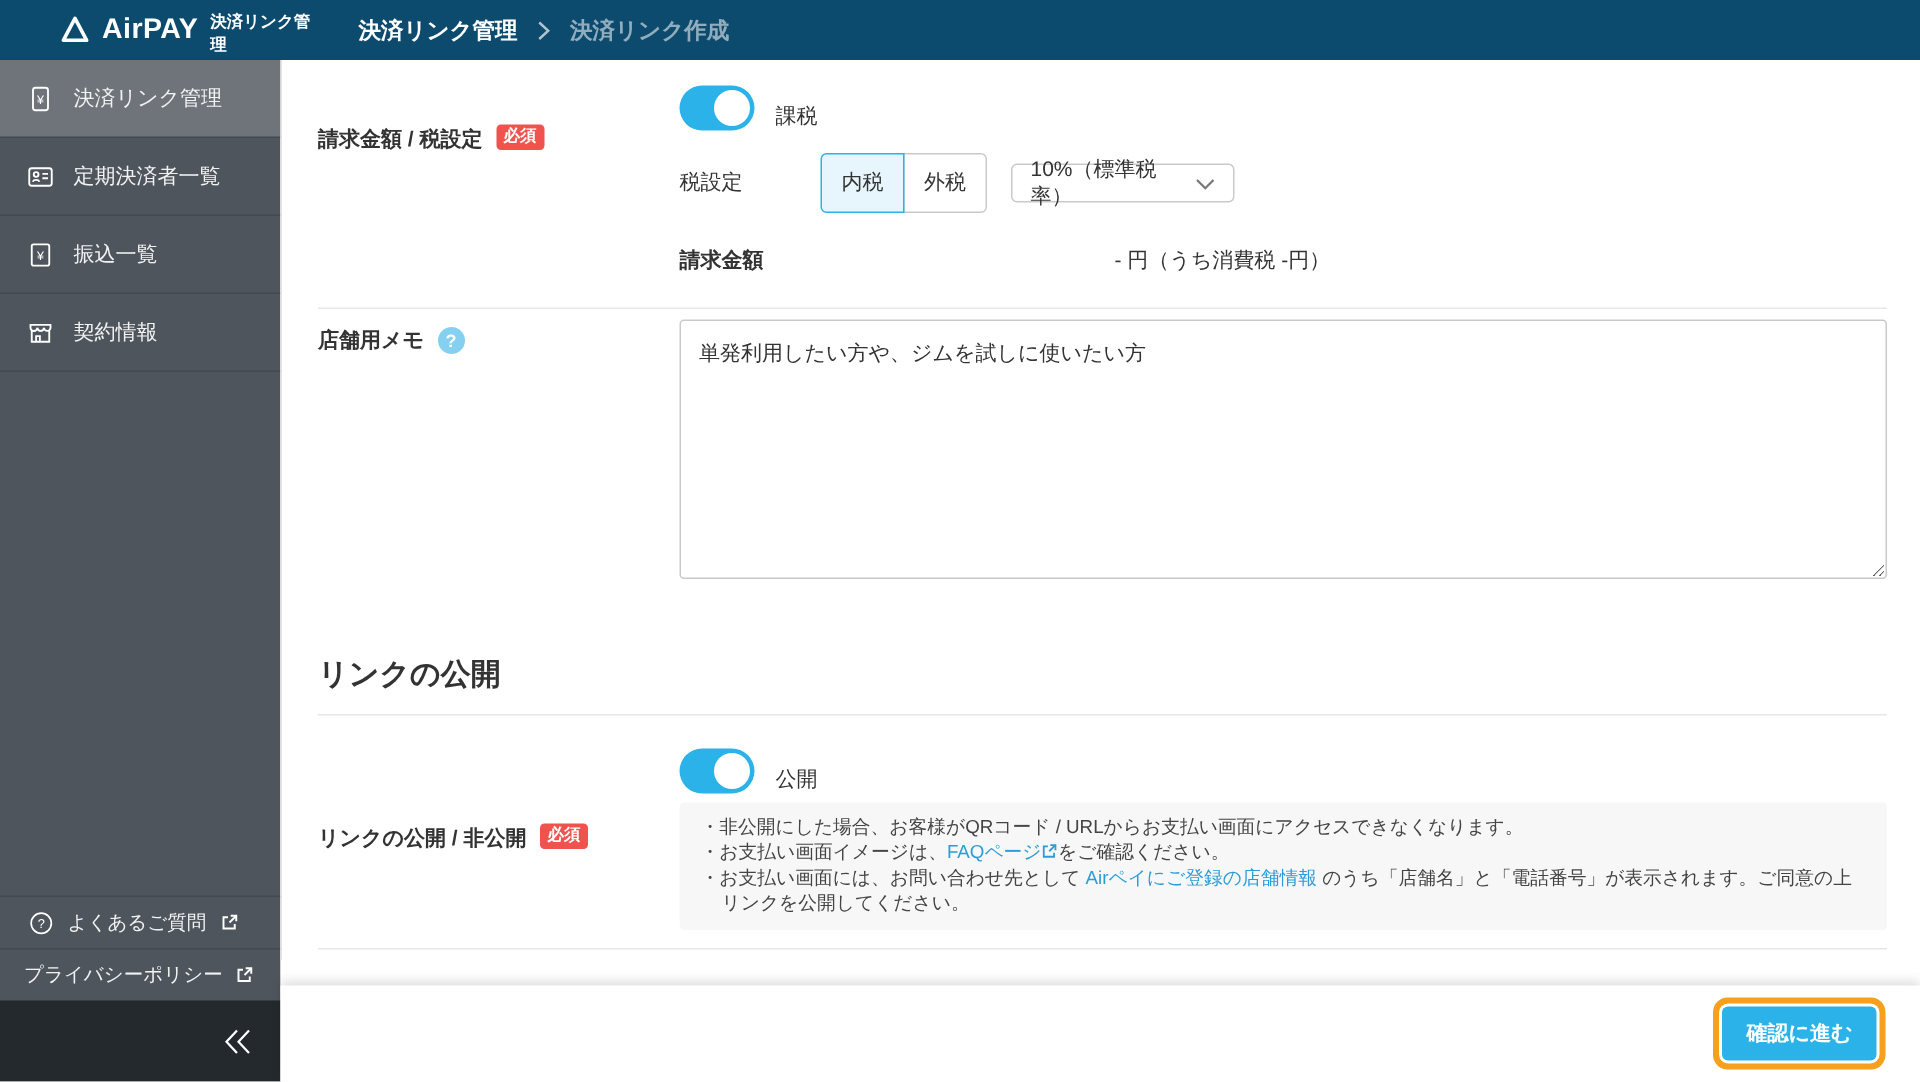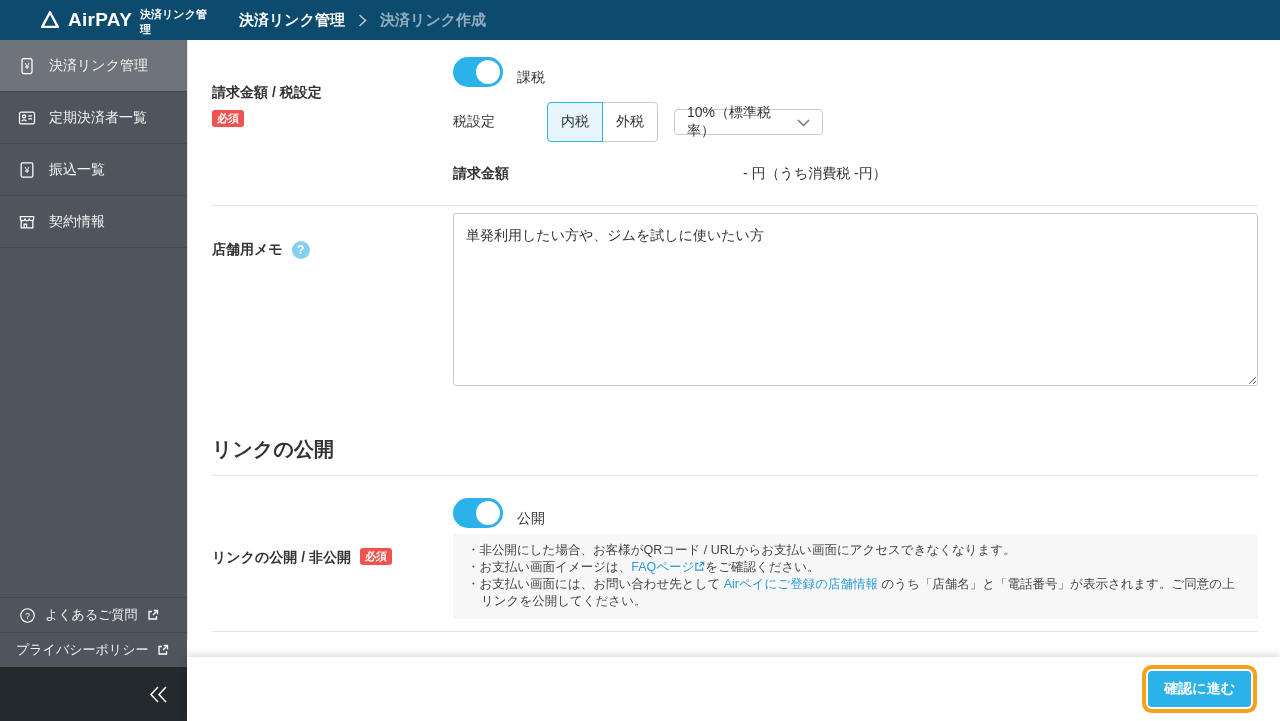--- a/index.html
+++ b/index.html
@@ -41,21 +41,21 @@
 
   .divider { border:none; border-top:1px solid #e6e6e6; }
 
   .form-row { display:grid; grid-template-columns:241px 1fr; }
   .row-label { font-size:14px; font-weight:bold; color:#333; display:flex;
     align-items:flex-start; gap:9px; }
   .badge-required { background:#f0524e; color:#fff; font-size:11px; font-weight:bold;
     padding:3px 5px; border-radius:3px; line-height:1; flex:none; margin-top:-1px; }
 
   .row-billing { padding:17px 0 21px; }
-  .row-billing .row-label { padding-top:27px;flex-direction:column; }
+  .row-billing .row-label { padding-top:27px; }
 
   .toggle { width:50px; height:30px; border-radius:15px; background:#2bb2e8;
     position:relative; cursor:pointer; flex:none; }
   .toggle .knob { position:absolute; top:3px; right:3px; width:24px; height:24px;
     border-radius:50%; background:#fff; }
   .toggle-line { display:flex; align-items:flex-end; gap:14px; }
   .toggle-line.first { margin-bottom:15px; }
   .toggle-label { font-size:14px; color:#333; }
 
   .tax-line { display:flex; align-items:center; margin-bottom:22px; }
@@ -68,21 +68,21 @@
   .seg-btn.right { border-radius:0 4px 4px 0; margin-left:-1px; }
   .select-box { margin-left:16px; width:149px; height:26px; border:1px solid #c9c9c9;
     border-radius:4px; display:flex; align-items:center; justify-content:space-between;
     padding:0 12px; font-size:14px; cursor:pointer; background:#fff; }
 
   .amount-line { display:flex; align-items:center; height:20px; }
   .amount-label { width:94px; font-size:14px; font-weight:bold; }
   .amount-value { margin-left:196px; font-size:14px; color:#333; }
 
   .row-memo { padding-top:7px; }
-  .memo-label-wrap { padding-top:5px;margin-top:23px; }
+  .memo-label-wrap { padding-top:5px; }
   .help-icon { width:18px; height:18px; border-radius:50%; background:#85d0f0; color:#fff;
     font-size:12px; font-weight:bold; display:flex; align-items:center; justify-content:center;
     cursor:pointer; flex:none; }
   .memo-textarea { width:100%; height:173px; border:1px solid #c9c9c9; border-radius:3px;
     padding:11px 12px; font-size:14px; color:#333; resize:vertical; font-family:inherit;
     line-height:1.5; }
 
   .section-title { font-size:20px; font-weight:bold; color:#333; margin:45px 0 12px;
     line-height:28px; }
 

